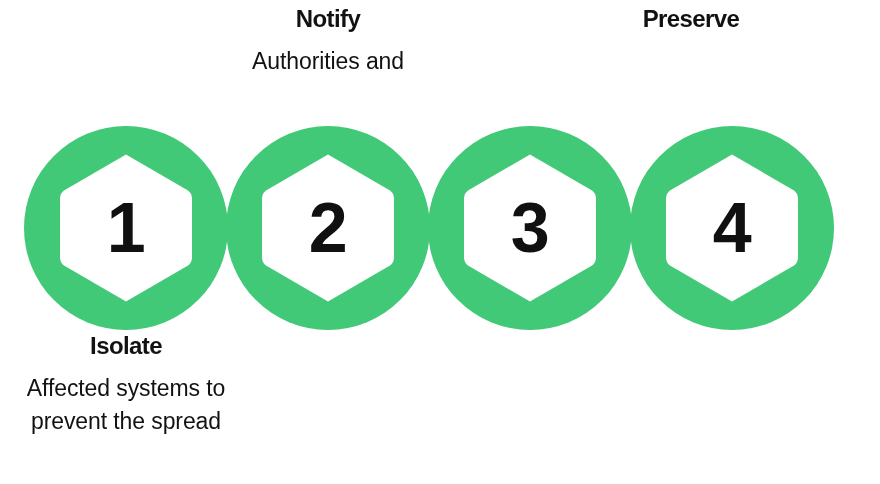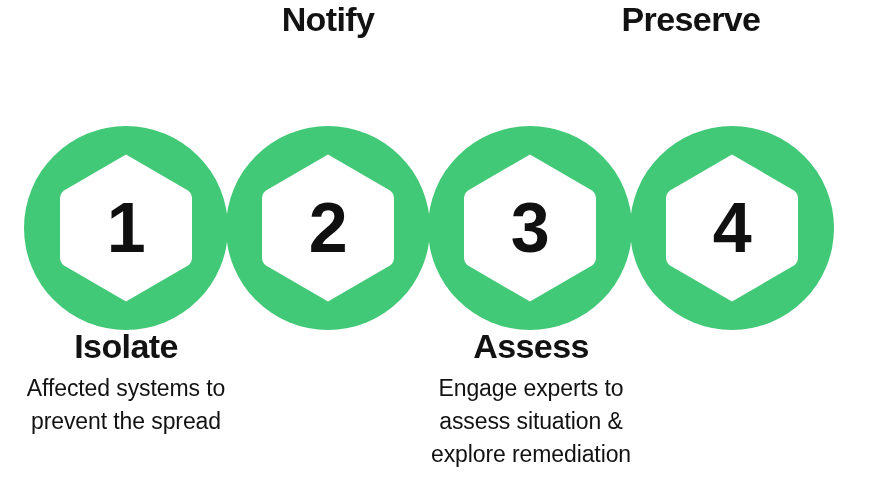--- a/index.html
+++ b/index.html
@@ -66,21 +66,21 @@
   #badge-3 { left: 428px; }
   #badge-4 { left: 630px; }
 
   
   .caption {
     position: absolute;
     text-align: center;
     color: #121212;
   }
   .caption .title {
-    font-size: 34px;
+    font-size: 24px;
     font-weight: 700;
     letter-spacing: -0.6px;
     line-height: 40px;
     white-space: nowrap;
   }
   .caption .desc {
     font-size: 23px;
     font-weight: 400;
     line-height: 33px;
     margin-top: 6px;
@@ -112,20 +112,21 @@
   }
 </style>
 </head>
 <body>
 
 <div id="infographic">
 
   <div class="caption" id="caption-2">
     <div class="title">Notify</div>
     <div class="desc">
+      <span class="ln">Authorities and</span>
     </div>
   </div>
 
   <div class="caption" id="caption-4">
     <div class="title">Preserve</div>
   </div>
 
   <div class="badge" id="badge-1">
     <div class="ring"></div>
     <svg class="hex" viewBox="0 0 140 155">
@@ -159,22 +160,14 @@
   </div>
 
   <div class="caption" id="caption-1">
     <div class="title">Isolate</div>
     <div class="desc">
       <span class="ln">Affected systems to</span>
       <span class="ln">prevent the spread</span>
     </div>
   </div>
 
-  <div class="caption" id="caption-3">
-    <div class="title">Assess</div>
-    <div class="desc">
-      <span class="ln">Engage experts to</span>
-      <span class="ln">assess situation &amp;</span>
-      <span class="ln">explore remediation</span>
-    </div>
-  </div>
 
 </div>
 
 </body></html>

